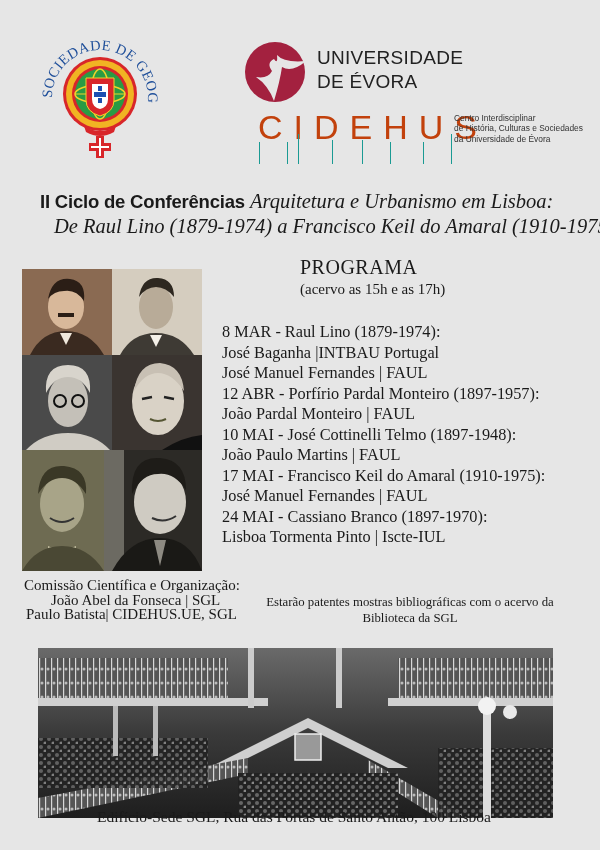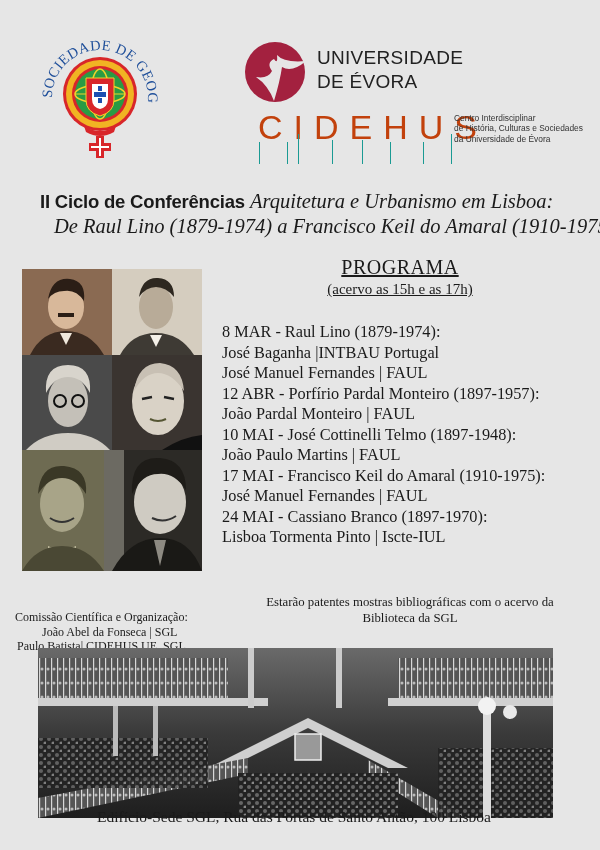--- a/index.html
+++ b/index.html
@@ -45,35 +45,35 @@
     #title { left: 40px; top: 189px; width: 560px; }
     .title-line { font-size: 20.5px; line-height: 25px; white-space: nowrap; }
     #title-bold {
       font-family: "Liberation Sans", "DejaVu Sans", sans-serif;
       font-weight: bold; font-size: 18.5px; letter-spacing: -0.2px;
     }
     .it { font-style: italic; }
     #title-line2 { padding-left: 14px; }
 
     
-    #programa { left: 300px; top: 255px; width: 200px; text-align: center; text-decoration: underline; }
+    #programa { left: 300px; top: 255px; width: 200px; text-align: left; }
     #programa-title { font-size: 20px; letter-spacing: 0.5px; line-height: 24px; }
     #programa-sub { font-size: 15px; line-height: 20px; }
 
     
     #portraits { left: 22px; top: 269px; width: 180px; height: 302px; }
     .portrait { position: absolute; overflow: hidden; }
     .portrait svg { width: 100%; height: 100%; display: block; }
 
     
     #sessions { left: 222px; top: 322px; width: 378px; }
     .sess-line { font-size: 16.3px; line-height: 20.5px; white-space: nowrap; }
 
     
-    #commission { left: 14px; top: 578px; width: 210px; font-size: 12px; line-height: 14.6px; margin-top: 32px; }
+    #commission { left: 23px; top: 578px; width: 210px; font-size: 15px; line-height: 14.6px; }
     #commission div { white-space: nowrap; }
     #com-l1 { padding-left: 1px; }
     #com-l2 { padding-left: 28px; }
     #com-l3 { padding-left: 3px; }
 
     
     #exhibit { left: 225px; top: 595px; width: 370px; text-align: center; font-size: 12.8px; line-height: 15.5px; }
 
     
     #hall-photo { left: 38px; top: 648px; width: 515px; height: 170px; overflow: hidden; }

